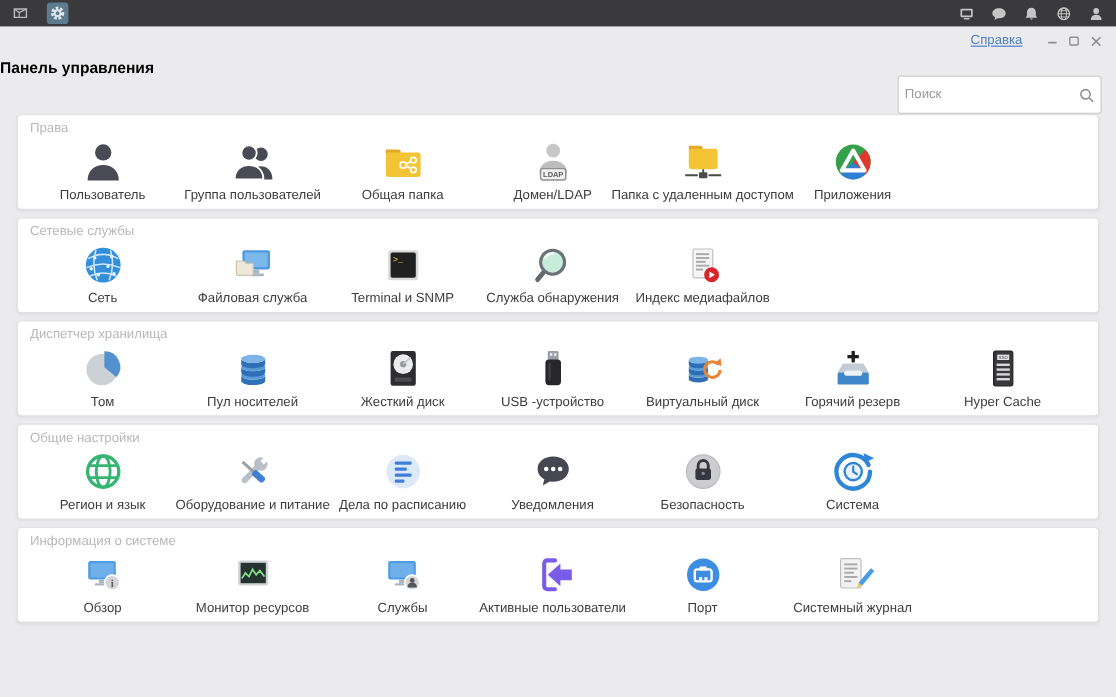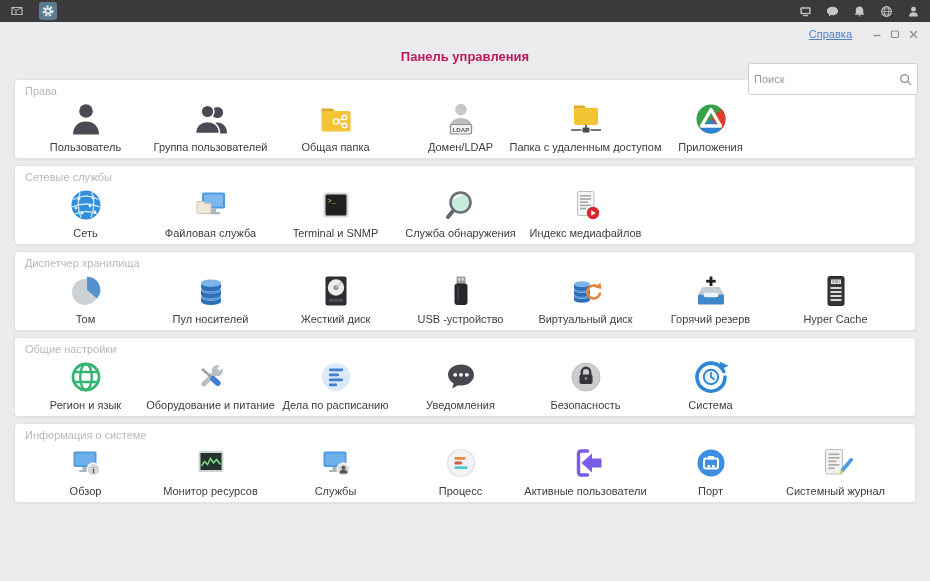--- a/index.html
+++ b/index.html
@@ -33,37 +33,37 @@
   }
   .help {
     font-size: 11px; color: #4f81c6; text-decoration: underline; margin-right: 14px; cursor: pointer;
   }
   .win-ctrl {
     width: 14px; height: 12px; display: flex; align-items: center; justify-content: center;
     margin-left: 4px; cursor: pointer;
   }
   
   .title {
-    margin-top: 9px; text-align: center;
-    font-size: 13px; font-weight: bold; color: #be185d; height: 18px;
+    margin-top: 9px; text-align: left;
+    font-size: 13px; font-weight: bold; color: #000000; height: 18px;
   }
   .search {
     position: absolute; top: 63px; right: 12px;
     width: 170px; height: 32px; background: #fff;
     border: 1px solid #cfcfcf; border-radius: 3px;
     display: flex; align-items: center; padding: 0 5px;
   }
   .search input {
     flex: 1; border: none; outline: none; font-size: 11px; color: #555;
     font-family: "Liberation Sans", sans-serif; background: transparent; min-width: 0;
   }
   .search input::placeholder { color: #9a9a9a; }
   .search .search-ic { width: 14px; height: 14px; display: flex; align-items: center; justify-content: center; }
   
-  .sections { margin-top: 12px; }
+  .sections { margin-top: 28px; }
   .card {
     margin: 0 14px 6px 14px; height: 80px;
     background: #fff; border: 1px solid #e2e2e4; border-radius: 4px;
     box-shadow: 0 1px 2px rgba(0,0,0,0.05);
     overflow: hidden;
   }
   .sec-label { font-size: 11px; color: #b8b8b8; padding: 5px 0 0 10px; height: 18px; }
   .items { display: flex; padding-left: 8px; }
   .item {
     width: 125px; display: flex; flex-direction: column; align-items: center;
@@ -540,31 +540,20 @@
               <circle cx="27.5" cy="26.5" r="6.3" fill="#d3d5d7" stroke="#fff" stroke-width="1.4"></circle>
               <circle cx="27.5" cy="24.7" r="2" fill="#55555c"></circle>
               <path d="M23.5 30.5 c0-2.6 1.8-4 4-4 s4 1.4 4 4 z" fill="#55555c"></path>
             </svg>
           </div>
           <div class="item-label">Службы</div>
         </div>
         <div class="item">
           <div class="icon">
             <svg viewBox="0 0 40 40" width="40" height="40">
-              <circle cx="20" cy="20" r="13.5" fill="#f2f3f4" stroke="#dcdfe2" stroke-width="1.2"></circle>
-              <rect x="13.5" y="14" width="11" height="2.8" rx="1" fill="#e8833a"></rect>
-              <rect x="13.5" y="18.6" width="7.5" height="2.8" rx="1" fill="#d9534f"></rect>
-              <rect x="13.5" y="23.2" width="13" height="2.8" rx="1" fill="#52c5cb"></rect>
-            </svg>
-          </div>
-          <div class="item-label">Процесс</div>
-        </div>
-        <div class="item">
-          <div class="icon">
-            <svg viewBox="0 0 40 40" width="40" height="40">
               <path d="M21.5 8 h-6.5 a2.5 2.5 0 0 0 -2.5 2.5 v19 a2.5 2.5 0 0 0 2.5 2.5 h6.5" fill="none" stroke="#7a5ce8" stroke-width="3.4" stroke-linecap="round"></path>
               <path d="M15.5 20 L26 10.5 v5 h9.5 v9 H26 v5 z" fill="#7a5ce8"></path>
             </svg>
           </div>
           <div class="item-label">Активные пользователи</div>
         </div>
         <div class="item">
           <div class="icon">
             <svg viewBox="0 0 40 40" width="40" height="40">
               <circle cx="20" cy="20" r="13.5" fill="#3d8de0"></circle>

